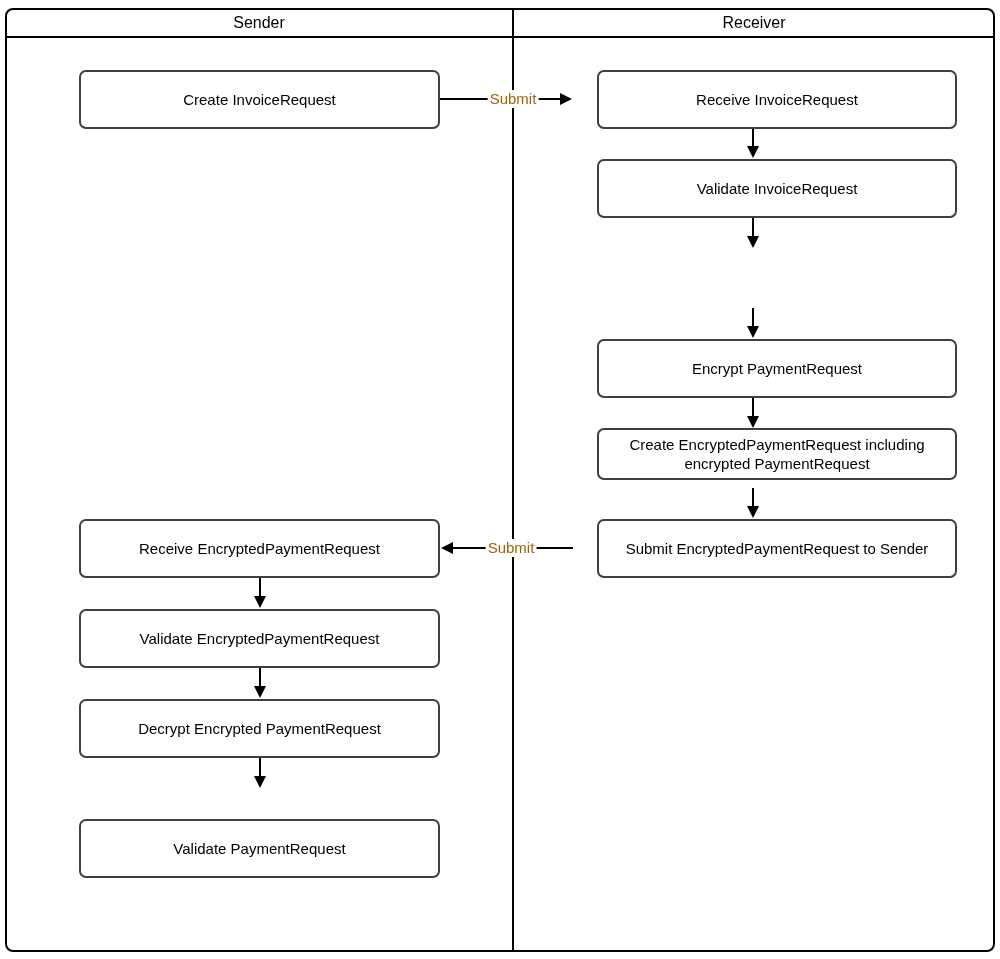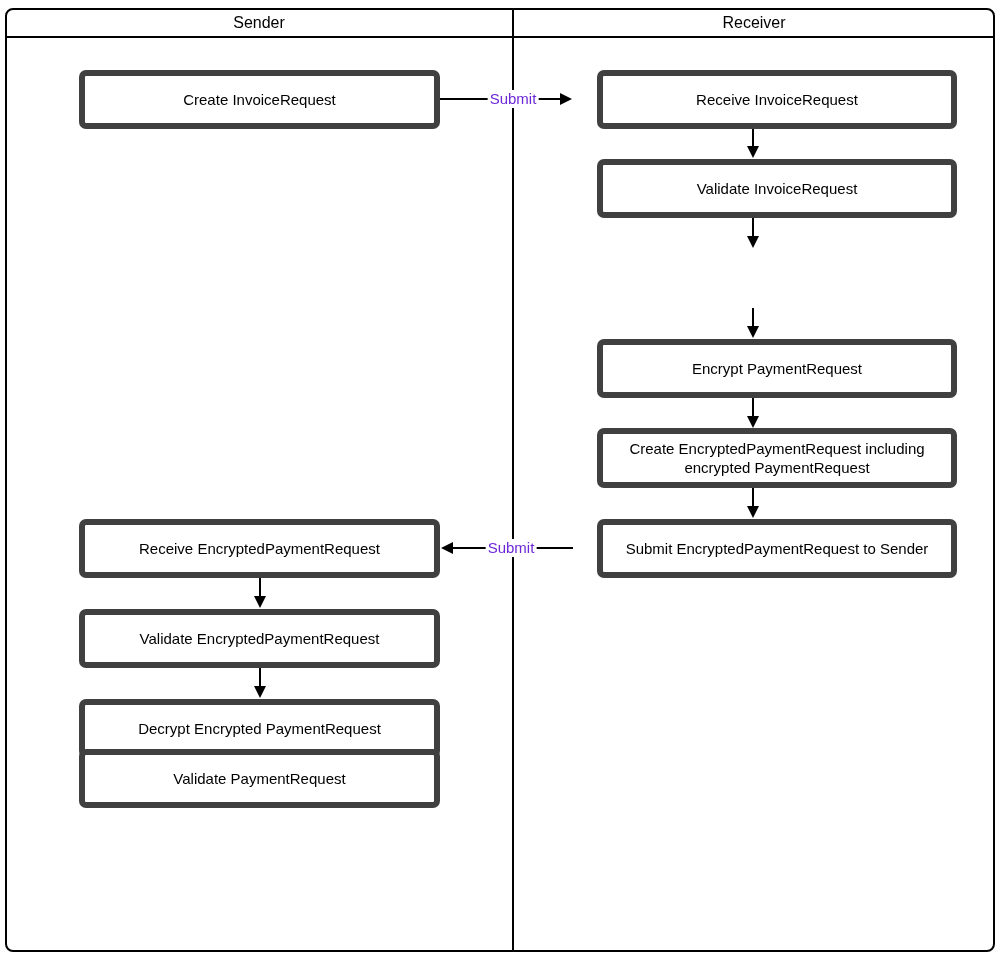--- a/index.html
+++ b/index.html
@@ -42,21 +42,21 @@
     display: flex;
     align-items: center;
     justify-content: center;
     font-size: 16px;
     color: #000000;
   }
   .lane-title.sender { left: 5px; width: 508px; }
   .lane-title.receiver { left: 513px; width: 482px; }
   .node {
     position: absolute;
-    border: 6px solid #404040;
+    border: 2px solid #404040;
     border-radius: 7px;
     background: #ffffff;
     display: flex;
     align-items: center;
     justify-content: center;
     text-align: center;
     font-size: 15px;
     line-height: 19px;
     color: #000000;
     padding: 4px 14px;
@@ -70,21 +70,21 @@
     pointer-events: none;
   }
   svg.edges line { stroke: #000000; stroke-width: 2; }
   svg.edges polygon { fill: #000000; }
   .edge-label {
     position: absolute;
     background: #ffffff;
     font-size: 15px;
     line-height: 18px;
     padding: 0 2px;
-    color: #6d28d9;
+    color: #a16207;
     transform: translate(-50%, -50%);
     white-space: nowrap;
   }
 </style>
 </head>
 <body>
 
 <div id="canvas">
 
   <div class="frame"></div>
@@ -138,24 +138,24 @@
     <g>
       <line x1="260" y1="758" x2="260" y2="778"></line>
       <polygon points="260,788 254,776 266,776"></polygon>
     </g>
   </svg>
 
   <div class="node l-col" style="top:70px">Create InvoiceRequest</div>
   <div class="node l-col" style="top:519px">Receive EncryptedPaymentRequest</div>
   <div class="node l-col" style="top:609px">Validate EncryptedPaymentRequest</div>
   <div class="node l-col" style="top:699px">Decrypt Encrypted PaymentRequest</div>
-  <div class="node l-col" style="top:749px">Validate PaymentRequest</div>
+  <div class="node l-col" style="top:819px">Validate PaymentRequest</div>
 
   <div class="node r-col" style="top:70px">Receive InvoiceRequest</div>
   <div class="node r-col" style="top:159px">Validate InvoiceRequest</div>
   <div class="node r-col" style="top:339px">Encrypt PaymentRequest</div>
-  <div class="node r-col" style="top:428px; height:60px">Create EncryptedPaymentRequest including encrypted PaymentRequest</div>
+  <div class="node r-col" style="top:428px; height:52px">Create EncryptedPaymentRequest including encrypted PaymentRequest</div>
   <div class="node r-col" style="top:519px">Submit EncryptedPaymentRequest to Sender</div>
 
   <div class="edge-label" style="left:513px; top:99px">Submit</div>
   <div class="edge-label" style="left:511px; top:548px">Submit</div>
 
 </div>
 
 </body></html>

